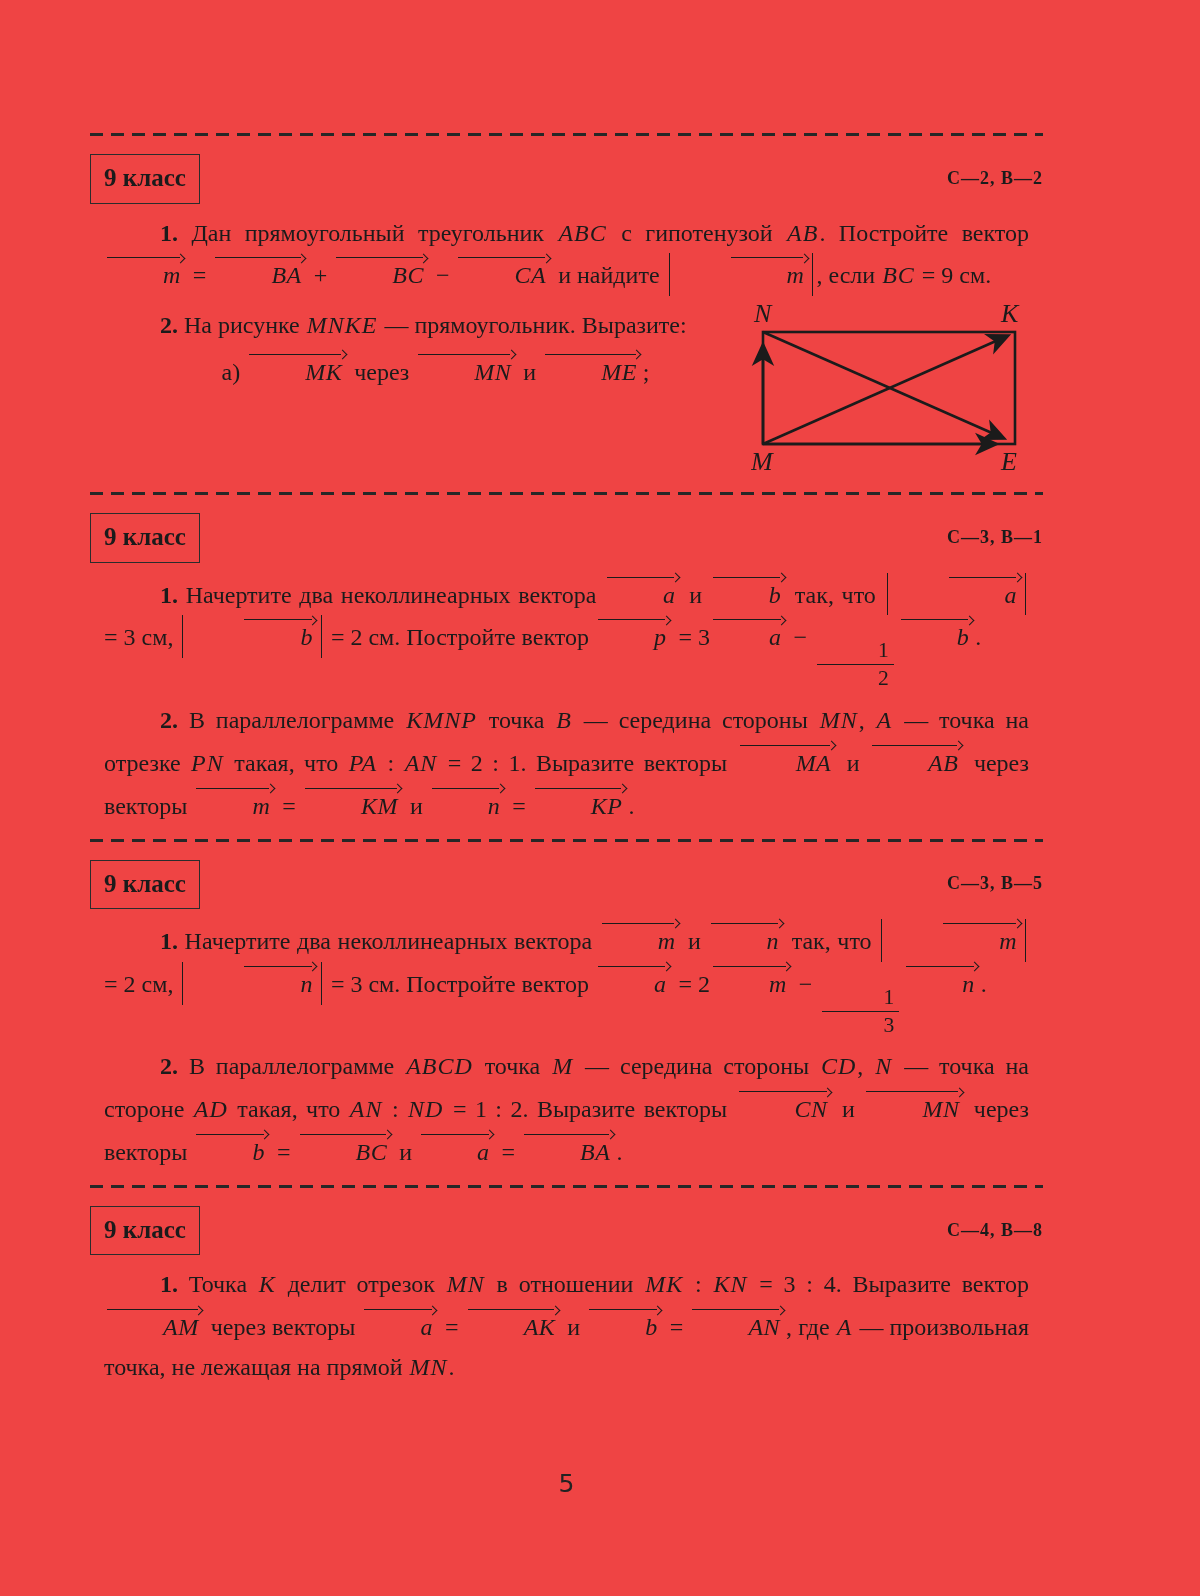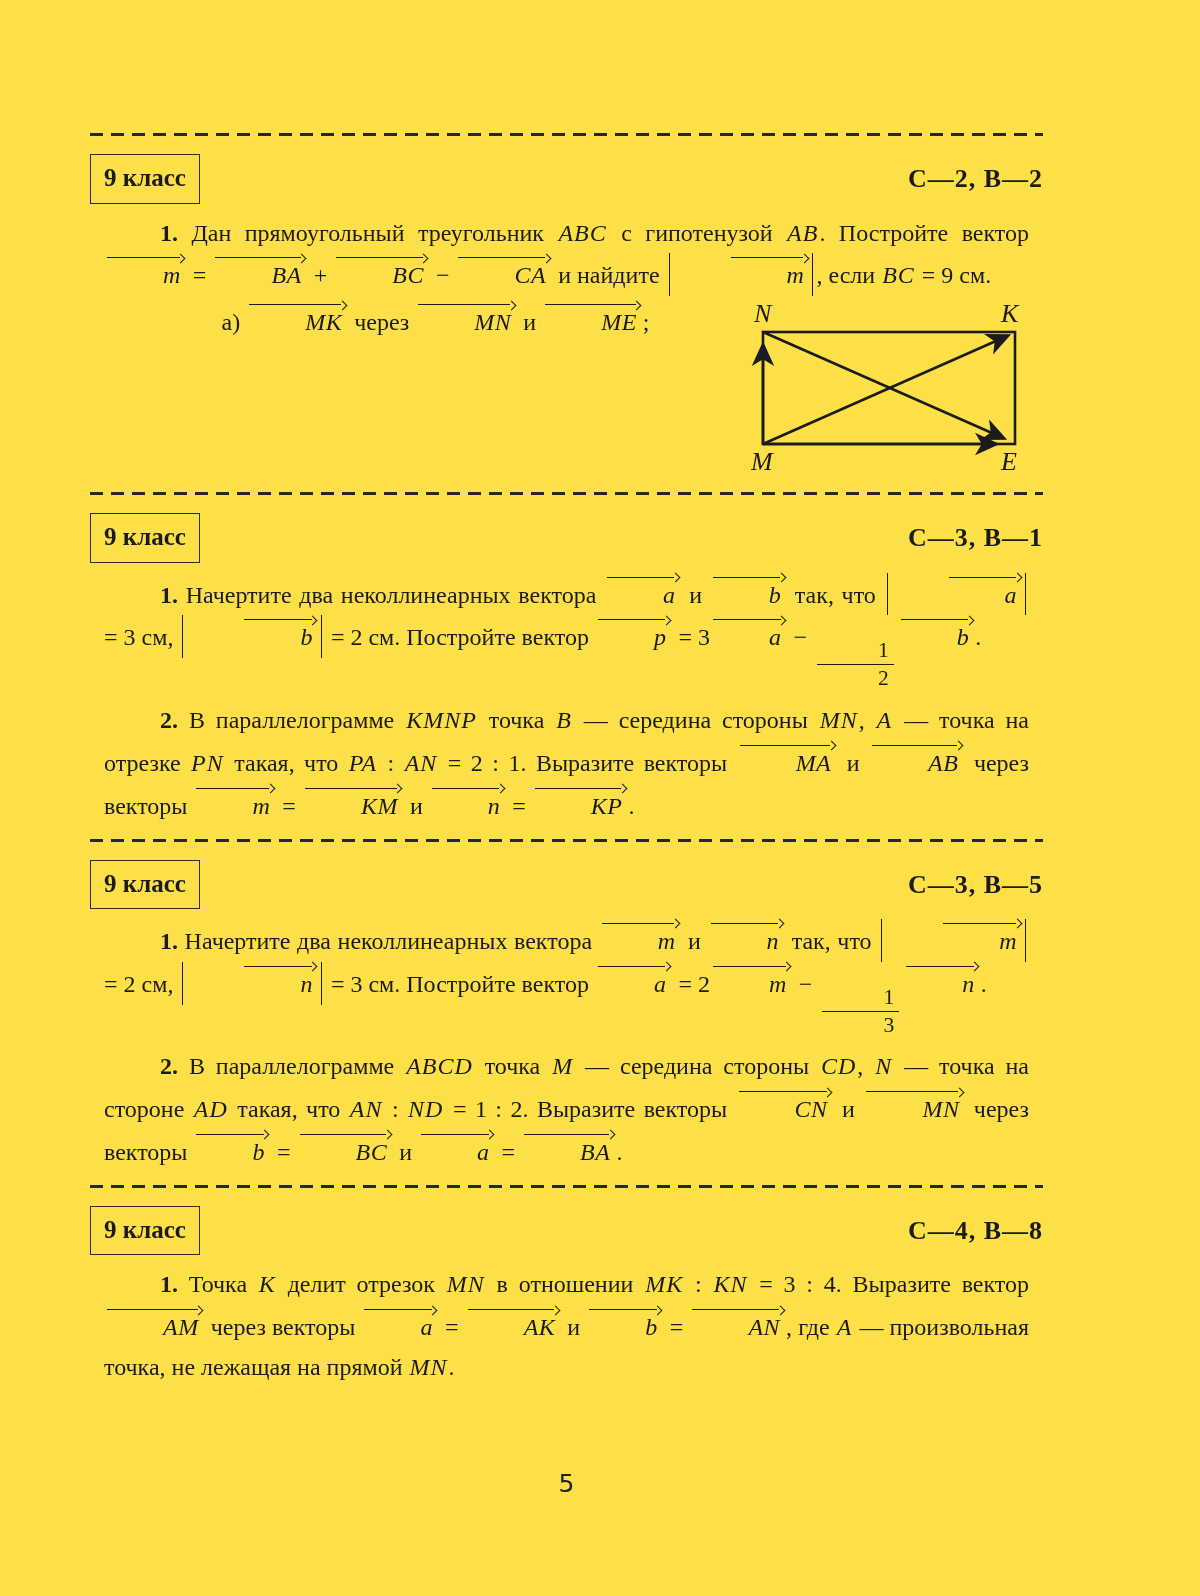--- a/index.html
+++ b/index.html
@@ -1,20 +1,20 @@
 <!DOCTYPE html>
 <html lang="ru"><head>
 <meta charset="utf-8">
 <style>
   html,body{margin:0;padding:0;background:#e9e9e9;}
   .page{
     position:relative;
     width:1200px;height:1596px;
     box-sizing:border-box;
-    background:#fde047;
+    background:#ef4444;
     padding:133px 157px 0 90px;
     font-family:"Liberation Serif","DejaVu Serif",serif;
     font-size:24px;
     line-height:1.66;
     color:#1b1b1b;
   }
   .sect{display:flow-root;}
   .rule{
     height:3px;
     background:repeating-linear-gradient(90deg,#272727 0 13px,transparent 13px 21px);
@@ -25,21 +25,21 @@
   }
   .badge{
     display:inline-block;
     border:1.7px solid #2c2c2c;
     padding:2px 13px 4px;
     font-weight:700;
     font-size:25px;
   }
   .variant{
     font-weight:700;
-    font-size:26px;
+    font-size:18px;
     letter-spacing:1px;
   }
   .prob{
     margin:10px 14px 0;
     text-align:justify;
     text-indent:56px;
   }
   .sub{
     margin:4px 0 0;
     text-indent:56px;
@@ -116,20 +116,21 @@
         <line x1="12" y1="142" x2="242" y2="142" stroke="#1b1b1b" stroke-width="2.6" marker-end="url(#ah)"></line>
         <line x1="12" y1="142" x2="254" y2="35" stroke="#1b1b1b" stroke-width="2.6" marker-end="url(#ah)"></line>
         <line x1="12" y1="30" x2="250" y2="135" stroke="#1b1b1b" stroke-width="2.6" marker-end="url(#ah)"></line>
         <text x="3" y="20">N</text>
         <text x="250" y="20">K</text>
         <text x="0" y="168">M</text>
         <text x="250" y="168">E</text>
       </svg>
     </figure>
 
+    <p class="prob"><b>2.</b> <span>На рисунке <span class="mi">MNKE</span> — прямоугольник. Выразите:</span></p>
     <p class="sub">а) <span class="vec">MK</span> через <span class="vec">MN</span> и <span class="vec">ME</span>;</p>
   </section>
 
   <section class="sect">
     <div class="rule"></div>
     <div class="head">
       <span class="badge">9 класс</span>
       <span class="variant">С—3, В—1</span>
     </div>
     <p class="prob"><b>1.</b> <span>Начертите два неколлинеарных вектора <span class="vec">a</span> и <span class="vec">b</span> так, что <span class="absv"><span class="vec">a</span></span> = 3 см, <span class="absv"><span class="vec">b</span></span> = 2 см. Постройте вектор <span class="vec">p</span> = 3<span class="vec">a</span> − <span class="frac">

